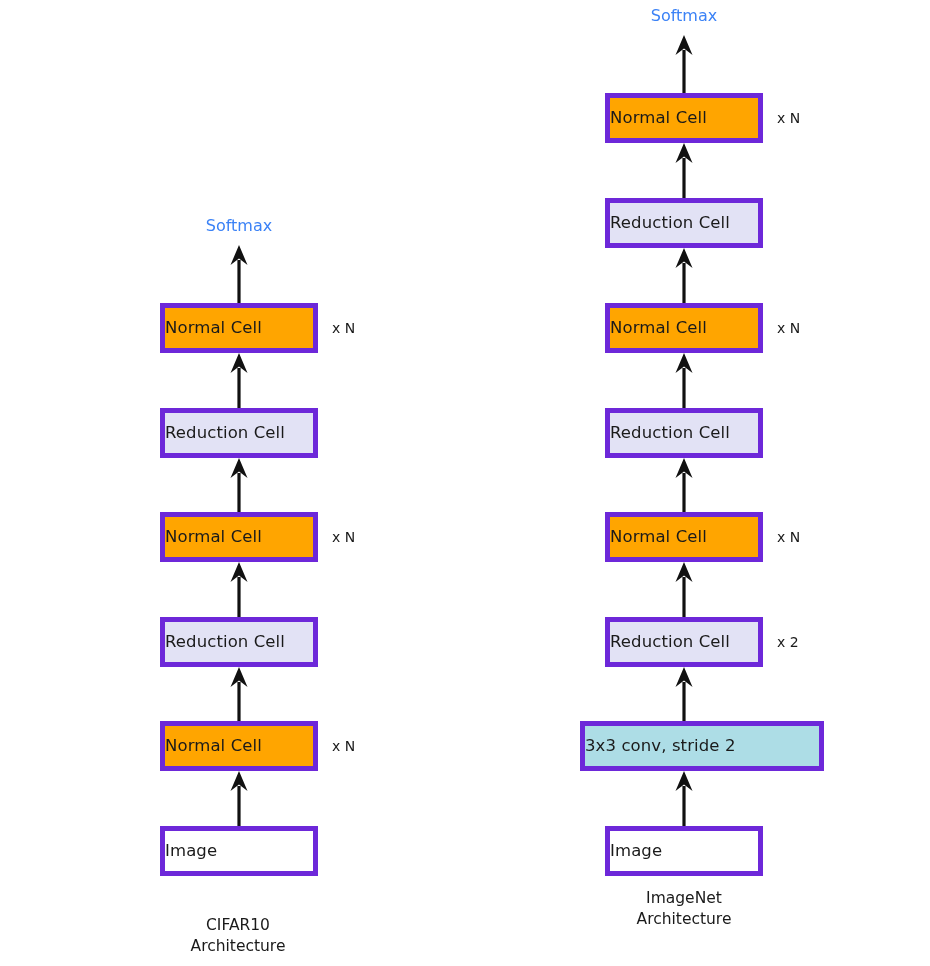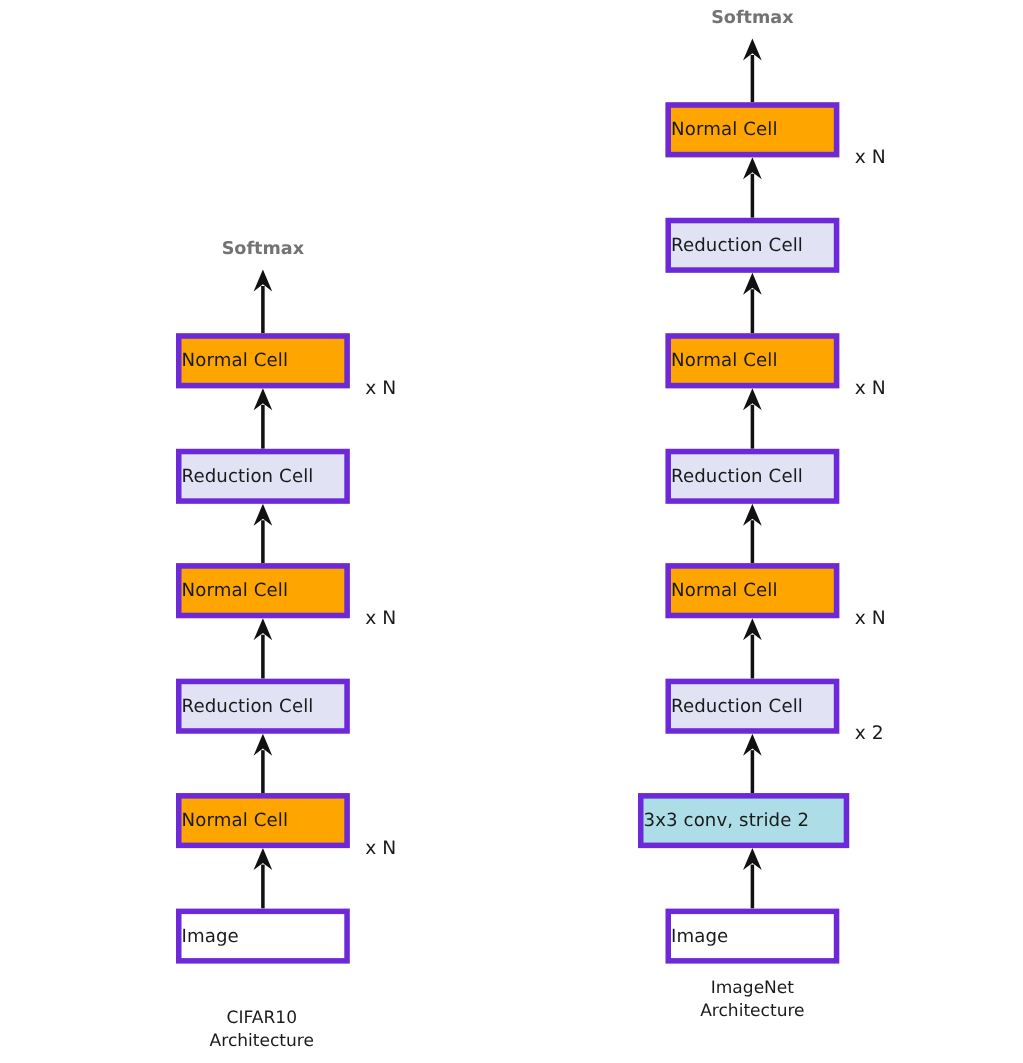--- a/index.html
+++ b/index.html
@@ -38,37 +38,35 @@
     font-size: 16.5px;
     line-height: 1;
     letter-spacing: 0.1px;
     white-space: nowrap;
     color: #1a1a1a;
   }
 
   
   .mult {
     position: absolute;
-    font-size: 17px;
+    font-size: 14px;
     line-height: 1;
     white-space: nowrap;
     color: #1a1a1a;
-    margin-top: 24px;
   }
 
   
   .softmax-label {
     position: absolute;
     font-size: 16px;
     line-height: 1;
     white-space: nowrap;
     text-align: right;
-    color: #737373;
+    color: #3b82f6;
     transform: translateX(-50%);
-    font-weight: bold;
   }
   .caption {
     position: absolute;
     font-size: 15.5px;
     line-height: 21px;
     text-align: center;
     white-space: pre-line;
     color: #1a1a1a;
     transform: translateX(-50%);
   }
@@ -156,21 +154,21 @@
       <span class="node-label">Reduction Cell</span>
     </div>
     <div class="node" style="left: 605px; top: 512px; width: 158px; background: rgb(255, 165, 0);">
       <span class="node-label">Normal Cell</span>
     </div>
     <div class="mult" style="left: 777px; top: 530px;">x N</div>
     <div class="node" style="left: 605px; top: 617px; width: 158px; background: rgb(226, 226, 245);">
       <span class="node-label">Reduction Cell</span>
     </div>
     <div class="mult" style="left: 777px; top: 635px;">x 2</div>
-    <div class="node" style="left: 580px; top: 721px; width: 192px; background: rgb(173, 221, 230);">
+    <div class="node" style="left: 580px; top: 721px; width: 244px; background: rgb(173, 221, 230);">
       <span class="node-label">3x3 conv, stride 2</span>
     </div>
     <div class="node" style="left: 605px; top: 826px; width: 158px; background: rgb(255, 255, 255);">
       <span class="node-label">Image</span>
     </div>
     <div class="softmax-label" style="left: 684px; top: 8px;">Softmax</div>
     <div class="caption" style="left: 684px; top: 888px;">ImageNet
 Architecture</div>
   </div>
 

